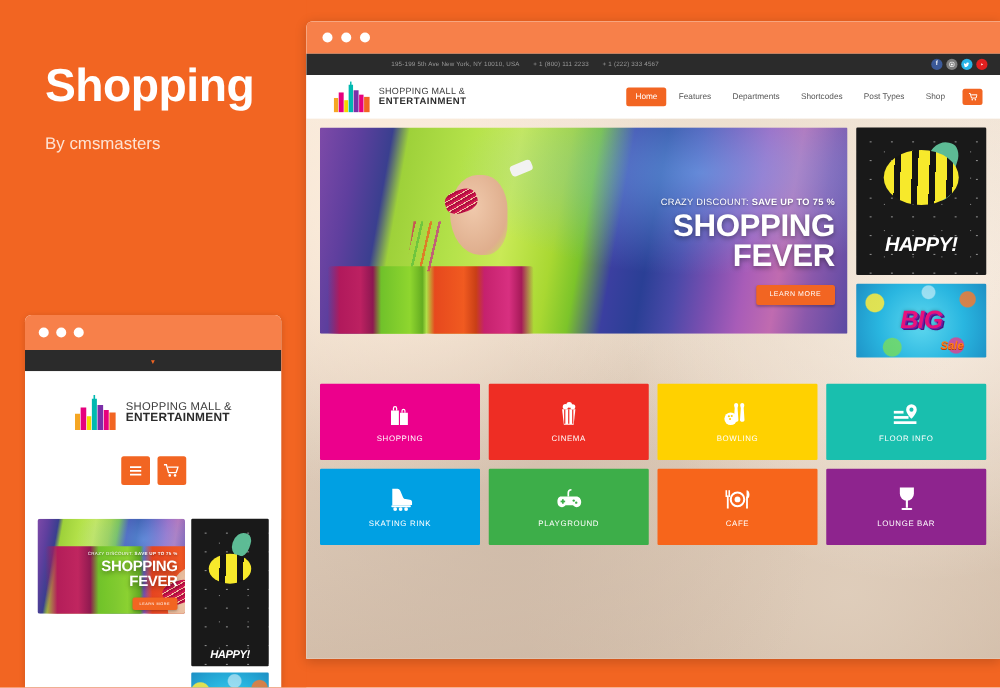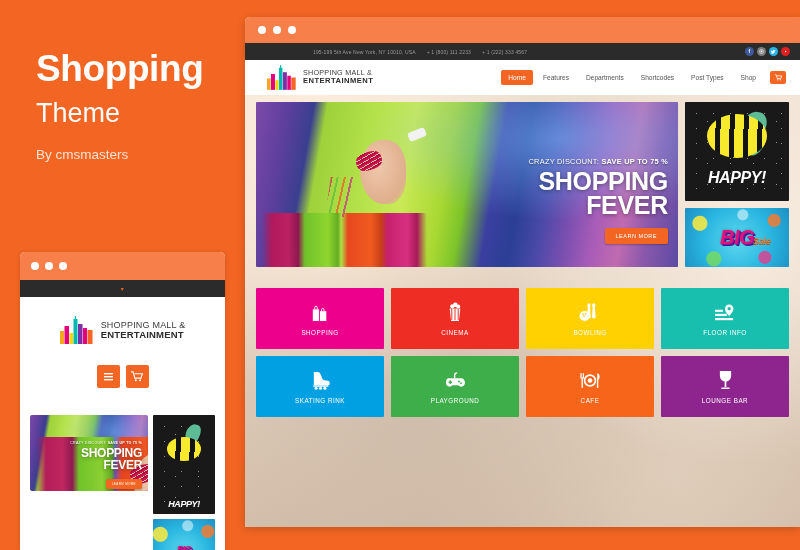--- a/index.html
+++ b/index.html
@@ -214,21 +214,21 @@
     text-shadow: 0 1px 4px rgba(0,0,0,.4);
   }
   .hero-btn {
     display: inline-block; margin-top: 10px; background: #F26522; color: #fff;
     font-size: 5.6px; letter-spacing: .45px; padding: 5px 11px; border-radius: 2px;
     box-shadow: 0 1px 2px rgba(0,0,0,.25);
   }
 
   .promos { width: 104px; display: flex; flex-direction: column; gap: 7px; }
   .promo-bee {
-    height: 99px; background: #191919; border-radius: 1px;
+    height: 118px; background: #191919; border-radius: 1px;
     position: relative; overflow: hidden;
     display: flex; align-items: center; justify-content: center;
   }
   .bee-body {
     position: absolute; left: 50%; top: 34%; transform: translate(-50%,-50%);
     width: 60px; height: 44px; border-radius: 50%;
     background: repeating-linear-gradient(92deg, #f7e92b 0 9px, #141414 9px 14px);
   }
   .bee-wing {
     position: absolute; width: 24px; height: 34px; border-radius: 60% 40% 50% 50%;
@@ -263,22 +263,22 @@
       radial-gradient(circle at 30% 80%, rgba(120,220,90,.8) 0 7px, rgba(0,0,0,0) 8px),
       radial-gradient(circle at 74% 78%, rgba(230,60,140,.8) 0 6px, rgba(0,0,0,0) 7px),
       radial-gradient(circle at 55% 18%, rgba(255,255,255,.5) 0 5px, rgba(0,0,0,0) 6px);
   }
   .big-text {
     position: relative; color: #e6127c; font-size: 20px; font-weight: bold;
     font-style: italic; letter-spacing: -.6px;
     text-shadow: 1px 1px 0 #6d1fa5, 2px 2px 0 #4a1480, 0 0 3px rgba(0,0,0,.3);
   }
   .big-sale {
-    position: absolute; right: 18px; bottom: 21px; color: #ff7a18;
-    font-size: 9px; font-style: italic; font-weight: normal;
+    position: absolute; right: 18px; bottom: 5px; color: #ff7a18;
+    font-size: 9px; font-style: italic; font-weight: bold;
     text-shadow: 0 1px 0 #b93f00;
   }
 
   
   .subscribe {
     margin: 8px 11px 0; background: #ffffff; border-radius: 2px;
     height: 42px; display: flex; align-items: center; padding: 0 14px;
     box-shadow: 0 1px 3px rgba(0,0,0,.09);
   }
   .sub-text {
@@ -311,21 +311,20 @@
   .tile-label { font-size: 6.3px; letter-spacing: .5px; }
 </style>
 </head>
 <body>
 
 <div class="left-panel">
   <div class="title-block">
     <div class="theme-title">
       <span>Shopping</span><br>
     </div>
-    <div class="theme-sub">Theme</div>
     <div class="theme-author">By cmsmasters</div>
   </div>
 </div>
 
 <div class="mobile-mock">
   <div class="mm-chrome">
     <span class="mm-dot"></span>
     <span class="mm-dot"></span>
     <span class="mm-dot"></span>
   </div>

